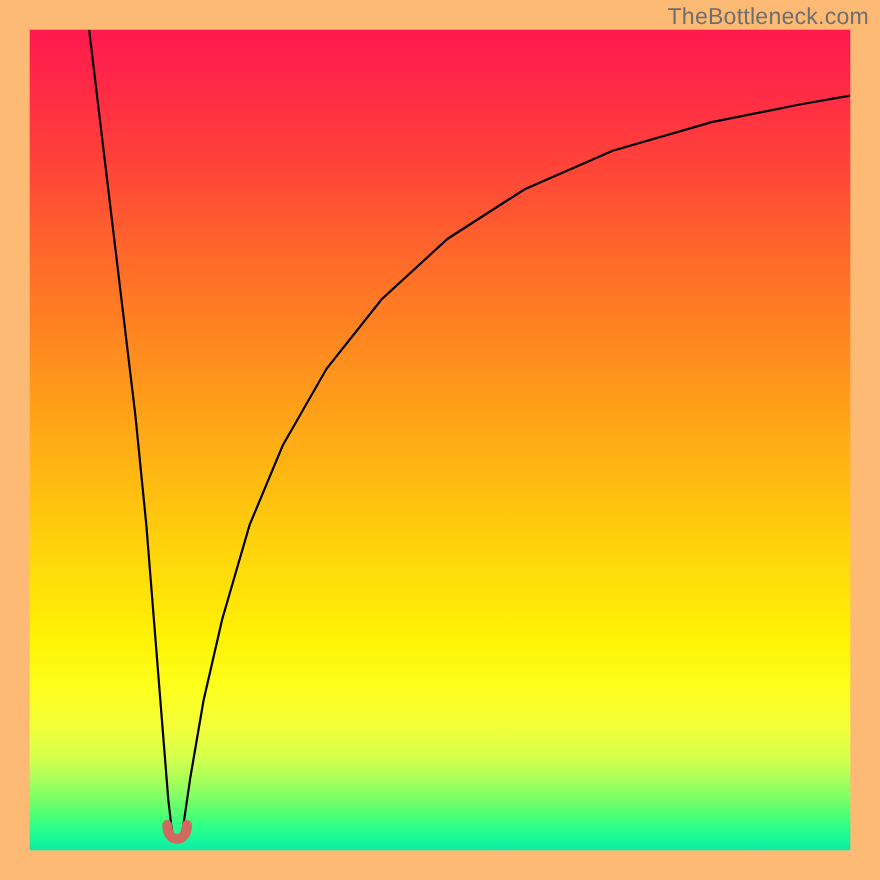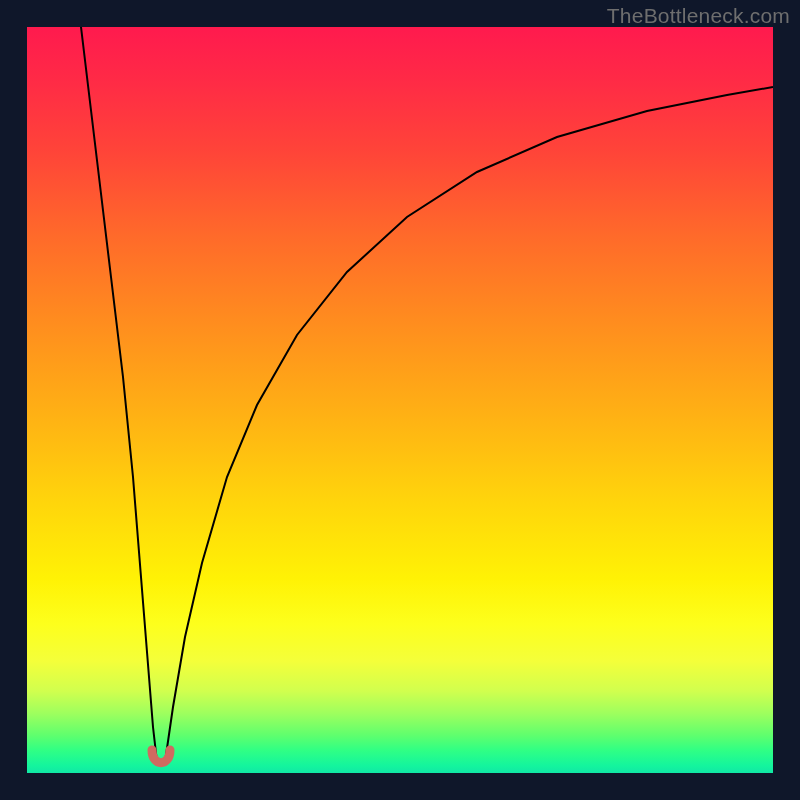--- a/index.html
+++ b/index.html
@@ -8,21 +8,21 @@
     width: 800px;
     height: 800px;
     background: #000;
     overflow: hidden;
     font-family: Arial, Helvetica, sans-serif;
   }
   .frame {
     position: absolute;
     left: 0; top: 0;
     width: 800px; height: 800px;
-    background: #0f172a;
+    background: #fdba74;
   }
   .plot-area {
     position: absolute;
     left: 27px;
     top: 27px;
     width: 746px;
     height: 746px;
     
     background: linear-gradient(to bottom,
       #ff1a4e 0%,

